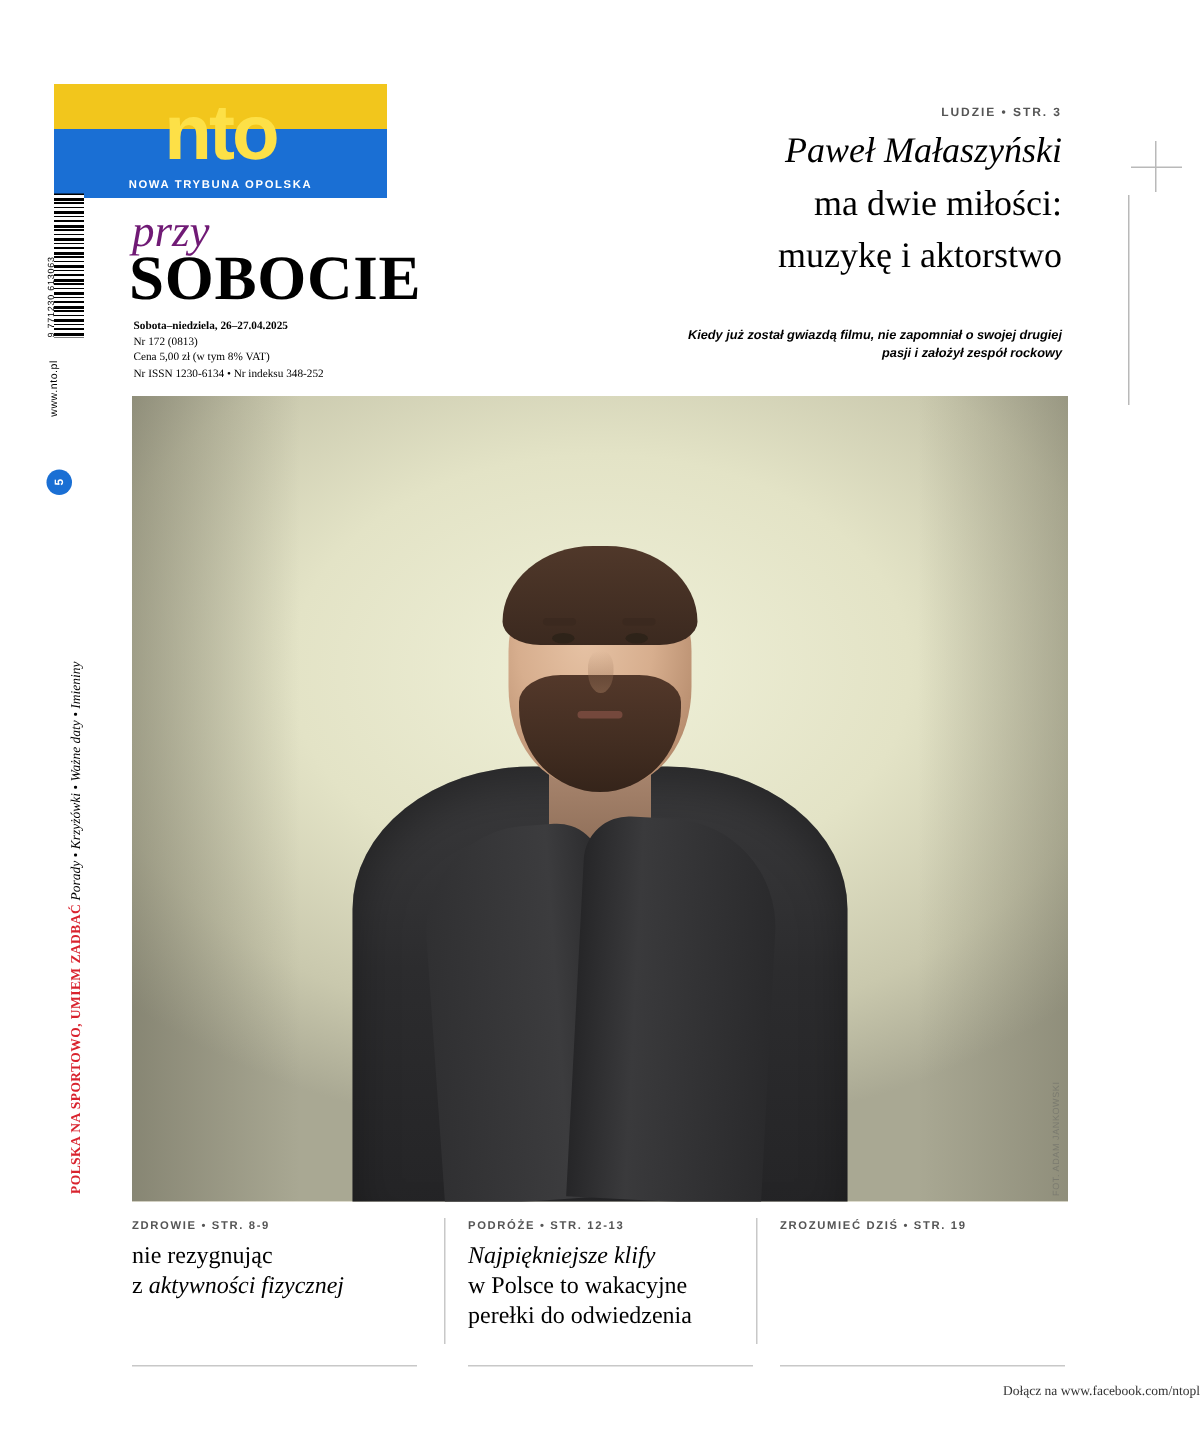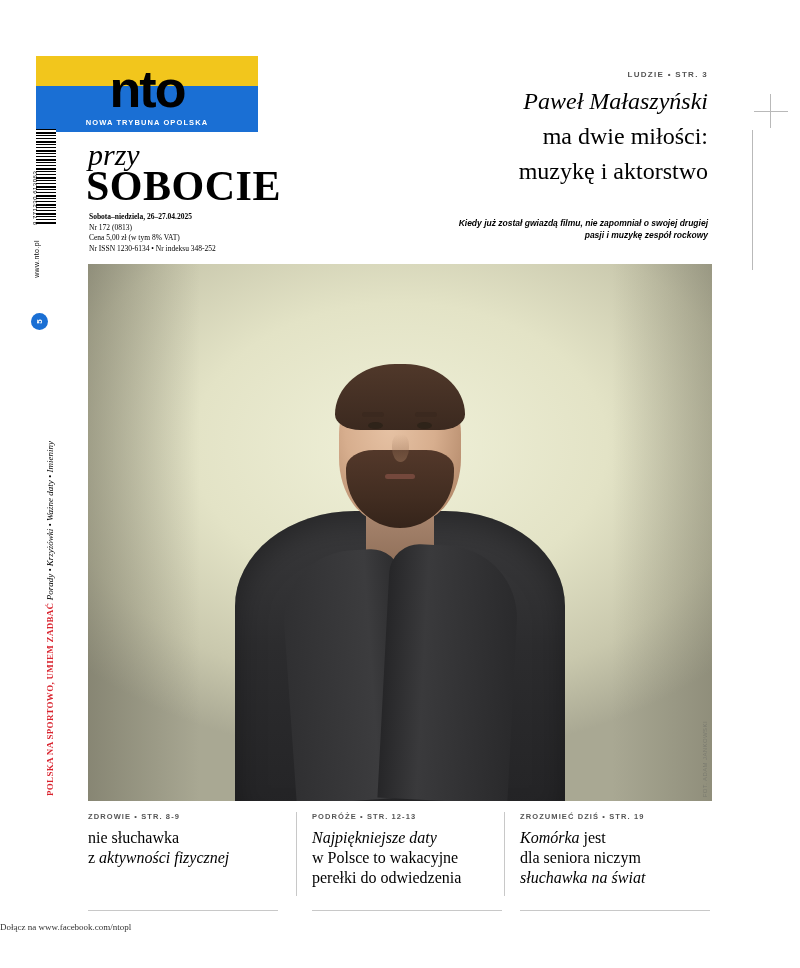--- a/index.html
+++ b/index.html
@@ -49,21 +49,21 @@
   }
   .masthead .nto {
     position: absolute;
     left: 0; right: 0; top: 5px;
     text-align: center;
     font-family: "Liberation Sans", sans-serif;
     font-weight: bold;
     font-size: 52px;
     line-height: 56px;
     letter-spacing: -2px;
-    color: #000000;
+    color: #fde047;
     z-index: 2;
   }
   .masthead .subtitle {
     position: absolute;
     left: 0; right: 0; bottom: 5px;
     text-align: center;
     font-family: "Liberation Sans", sans-serif;
     font-size: 7.5px;
     font-weight: bold;
     letter-spacing: 1.1px;
@@ -133,21 +133,21 @@
 
   
   .przy {
     position: absolute;
     left: 88px;
     top: 140px;
     font-family: "Liberation Serif", serif;
     font-style: italic;
     font-size: 30px;
     line-height: 30px;
-    color: #000000;
+    color: #701a75;
   }
   .sobocie {
     position: absolute;
     left: 86px;
     top: 164px;
     font-family: "Liberation Serif", serif;
     font-weight: bold;
     font-size: 42px;
     line-height: 44px;
     letter-spacing: 0.5px;
@@ -449,21 +449,21 @@
     height: 1px;
     background: #c8c8c8;
   }
   .teaser + .teaser .rule { left: 16px; }
 
   .footer {
     position: absolute;
     left: 0;
     right: 0;
     top: 922px;
-    text-align: left;
+    text-align: right;
     font-family: "Liberation Serif", serif;
     font-size: 9px;
     color: #333;
   }
 </style>
 </head>
 <body>
 
 <div class="page">
 
@@ -495,21 +495,21 @@
   </div>
 
   <div class="tr-kicker">LUDZIE • STR. 3</div>
   <div class="tr-head">
     <div class="ital">Paweł Małaszyński</div>
     <div>ma dwie miłości:</div>
     <div>muzykę i aktorstwo</div>
   </div>
   <div class="tr-lead">
     <div>Kiedy już został gwiazdą filmu, nie zapomniał o swojej drugiej</div>
-    <div>pasji i muzykę zespół rockowy</div>
+    <div>pasji i założył zespół rockowy</div>
   </div>
 
   <div class="photo">
     <div class="bg"></div>
     <div class="bg-dark-left"></div>
     <div class="bg-dark-right"></div>
     <div class="fig-coat"></div>
     <div class="fig-lapel-l"></div>
     <div class="fig-lapel-r"></div>
     <div class="fig-neck"></div>
@@ -528,47 +528,40 @@
   <div class="left-vert">
     <span class="red">POLSKA NA SPORTOWO, UMIEM ZADBAĆ</span>
     <span class="blk">Porady • Krzyżówki • Ważne daty • Imieniny</span>
   </div>
 
   <div class="teasers">
 
     <div class="teaser">
       <div class="kicker">ZDROWIE • STR. 8-9</div>
       <div class="head">
-        <div>nie słuchawka</div>
+        <div>nie rezygnując</div>
         <div>
           <span>z </span><span class="ital">aktywności fizycznej</span>
         </div>
       </div>
       <div class="rule"></div>
     </div>
 
     <div class="teaser">
       <div class="kicker">PODRÓŻE • STR. 12-13</div>
       <div class="head">
-        <div class="ital">Najpiękniejsze daty</div>
+        <div class="ital">Najpiękniejsze klify</div>
         <div>w Polsce to wakacyjne</div>
         <div>perełki do odwiedzenia</div>
       </div>
       <div class="rule"></div>
     </div>
 
     <div class="teaser">
       <div class="kicker">ZROZUMIEĆ DZIŚ • STR. 19</div>
-      <div class="head">
-        <div>
-          <span class="ital">Komórka</span><span> jest</span>
-        </div>
-        <div>dla seniora niczym</div>
-        <div class="ital">słuchawka na świat</div>
-      </div>
       <div class="rule"></div>
     </div>
 
   </div>
 
   <div class="footer">Dołącz na www.facebook.com/ntopl</div>
 
 </div>
 
 </body></html>

